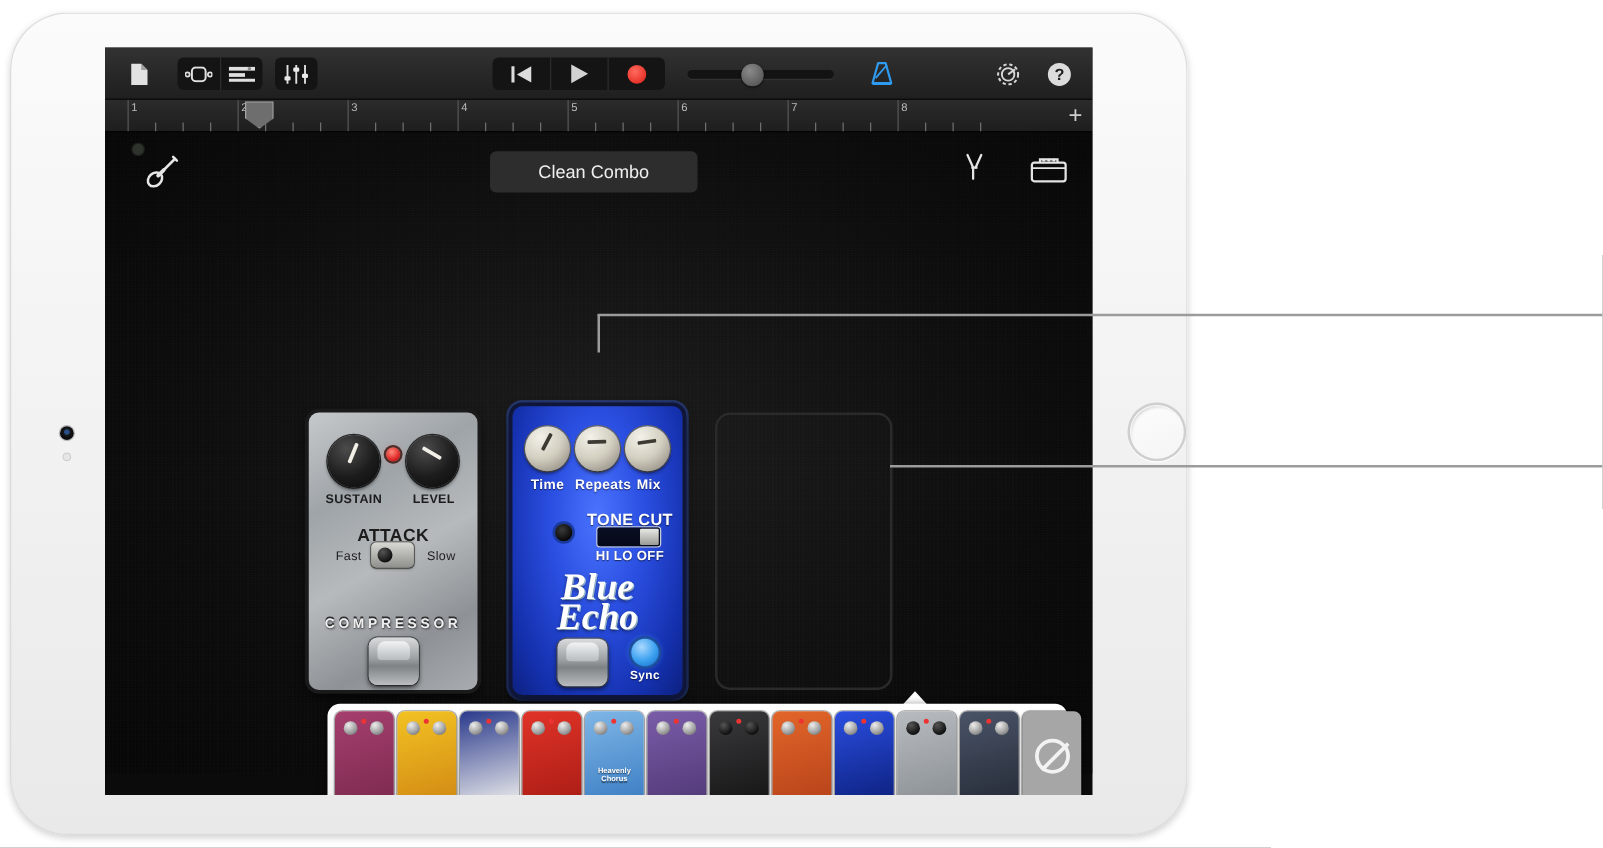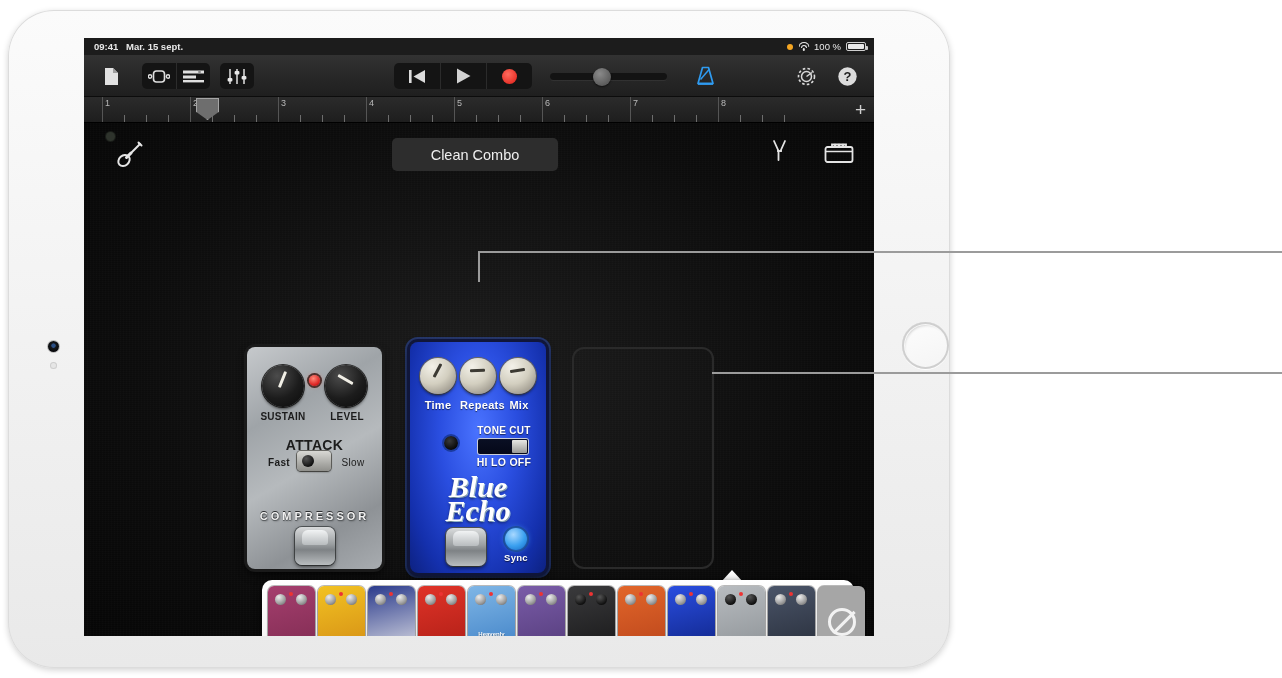--- a/index.html
+++ b/index.html
@@ -237,36 +237,20 @@
 <div id="root">
 
   <div class="ipad-shell">
     <div class="bezel-camera"></div>
     <div class="bezel-sensor"></div>
     <div class="home-button"></div>
   </div>
 
   <div class="screen">
 
-    <div class="statusbar">
-      <span class="sb-time">09:41</span>
-      <span class="sb-date">Mar. 15 sept.</span>
-      <div class="sb-right">
-        <span class="dot-orange"></span>
-        <span class="wifi">
-            <i class="a"></i>
-            <i class="b"></i>
-            <i class="c"></i>
-          </span>
-        <span>100 %</span>
-        <span class="batt">
-            <i></i>
-          </span>
-      </div>
-    </div>
 
     <div class="toolbar">
 
       <div class="tb-icon" style="left:14px;width:26px;">
         <svg width="15" height="19" viewBox="0 0 15 19">
           <path d="M1 1h8l5 5v12H1z" fill="#e2e2e2"></path>
           <path d="M9 1v5h5z" fill="#9e9e9e"></path>
         </svg>
       </div>
 
@@ -433,21 +417,21 @@
           <span class="pointer" style="left:19px;top:6px;width:3px;height:17px;transform:rotate(22deg);"></span>
         </div>
         <div class="knob knob-dark" style="left:78px;top:18px;width:42px;height:42px;">
           <span class="pointer" style="left:19px;top:6px;width:3px;height:17px;transform:rotate(120deg);"></span>
         </div>
         <div class="led-red" style="left:62px;top:28px;"></div>
         <div class="pedal-label" style="left:4px;top:64px;width:64px;">SUSTAIN</div>
         <div class="pedal-label" style="left:68px;top:64px;width:64px;">LEVEL</div>
 
         <div class="pedal-label" style="left:0;top:90px;width:135px;font-size:14px;">ATTACK</div>
-        <div class="pedal-label" style="left:12px;top:110px;width:40px;font-weight:bold;font-size:10px;">Fast</div>
+        <div class="pedal-label" style="left:12px;top:110px;width:40px;font-weight:normal;font-size:10px;">Fast</div>
         <div class="toggle-attack" style="left:50px;top:104px;">
             <i></i>
           </div>
         <div class="pedal-label" style="left:86px;top:110px;width:40px;font-weight:normal;font-size:10px;">Slow</div>
 
         <div class="squash-wordmark" style="top:163px;font-size:11px;letter-spacing:3px;">COMPRESSOR</div>
         <div class="footswitch" style="left:48px;top:180px;">
             <i></i>
           </div>
       </div>
@@ -460,21 +444,21 @@
           <span class="pointer" style="left:16px;top:5px;width:3px;height:15px;transform:rotate(88deg);"></span>
         </div>
         <div class="knob knob-silver" style="left:90px;top:16px;width:36px;height:36px;">
           <span class="pointer" style="left:16px;top:5px;width:3px;height:15px;transform:rotate(82deg);"></span>
         </div>
         <div class="pedal-label echo-label" style="left:2px;top:57px;width:52px;">Time</div>
         <div class="pedal-label echo-label" style="left:41px;top:57px;width:54px;text-align:right;">Repeats</div>
         <div class="pedal-label echo-label" style="left:85px;top:57px;width:48px;">Mix</div>
 
         <div class="jack" style="left:34px;top:94px;"></div>
-        <div class="pedal-label echo-label" style="left:58px;top:83px;width:72px;font-size:10px;">TONE CUT</div>
+        <div class="pedal-label echo-label" style="left:58px;top:83px;width:72px;font-size:13px;">TONE CUT</div>
         <div class="tonecut-switch" style="left:68px;top:97px;">
             <i></i>
           </div>
         <div class="pedal-label echo-label" style="left:58px;top:114px;width:72px;font-size:10.5px;">HI LO OFF</div>
 
         <div class="echo-logo" style="top:152px;font-size:30px;">Echo</div>
         <div class="echo-logo" style="top:128px;font-size:30px;">Blue</div>
 
         <div class="footswitch" style="left:36px;top:186px;">
             <i></i>

